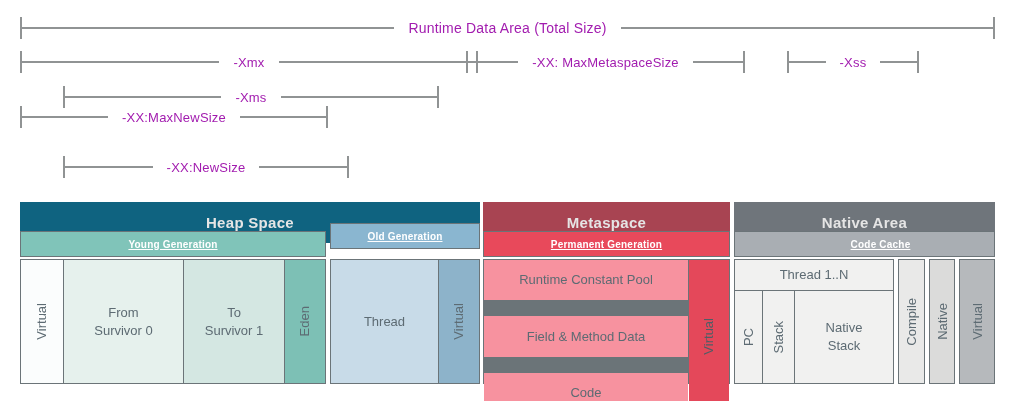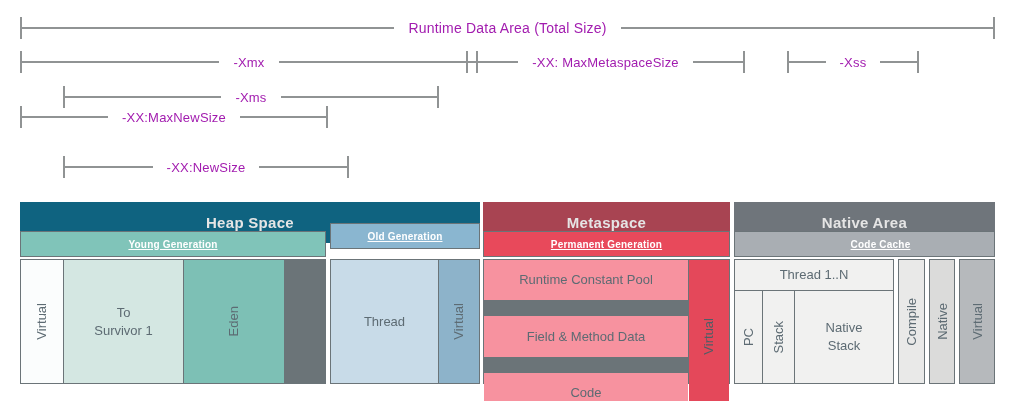--- a/index.html
+++ b/index.html
@@ -128,20 +128,22 @@
   <div class="hdr hdr-meta" style="left:483px;top:202px;width:247px">Metaspace</div>
   <div class="hdr hdr-native" style="left:734px;top:202px;width:261px">Native Area</div>
 
   <div class="sub sub-young" style="left:20px;top:231px;width:306px">Young Generation</div>
   <div class="sub sub-old" style="left:330px;top:223px;width:150px">Old Generation</div>
   <div class="sub sub-perm" style="left:483px;top:231px;width:247px">Permanent Generation</div>
   <div class="sub sub-cache" style="left:734px;top:231px;width:261px">Code Cache</div>
 
   <div class="grp" style="left:20px;width:306px;grid-template-columns:42px 119px 100px 40px;">
     <div class="cell bg-white"><span class="vtext">Virtual</span></div>
+    <div class="cell bg-from">From
+Survivor 0</div>
     <div class="cell bg-to">To
 Survivor 1</div>
     <div class="cell bg-eden"><span class="vtext">Eden</span></div>
   </div>
 
   <div class="grp" style="left:330px;width:150px;grid-template-columns:107px 40px;">
     <div class="cell bg-tenured">Thread</div>
     <div class="cell bg-oldvirt"><span class="vtext">Virtual</span></div>
   </div>
 

